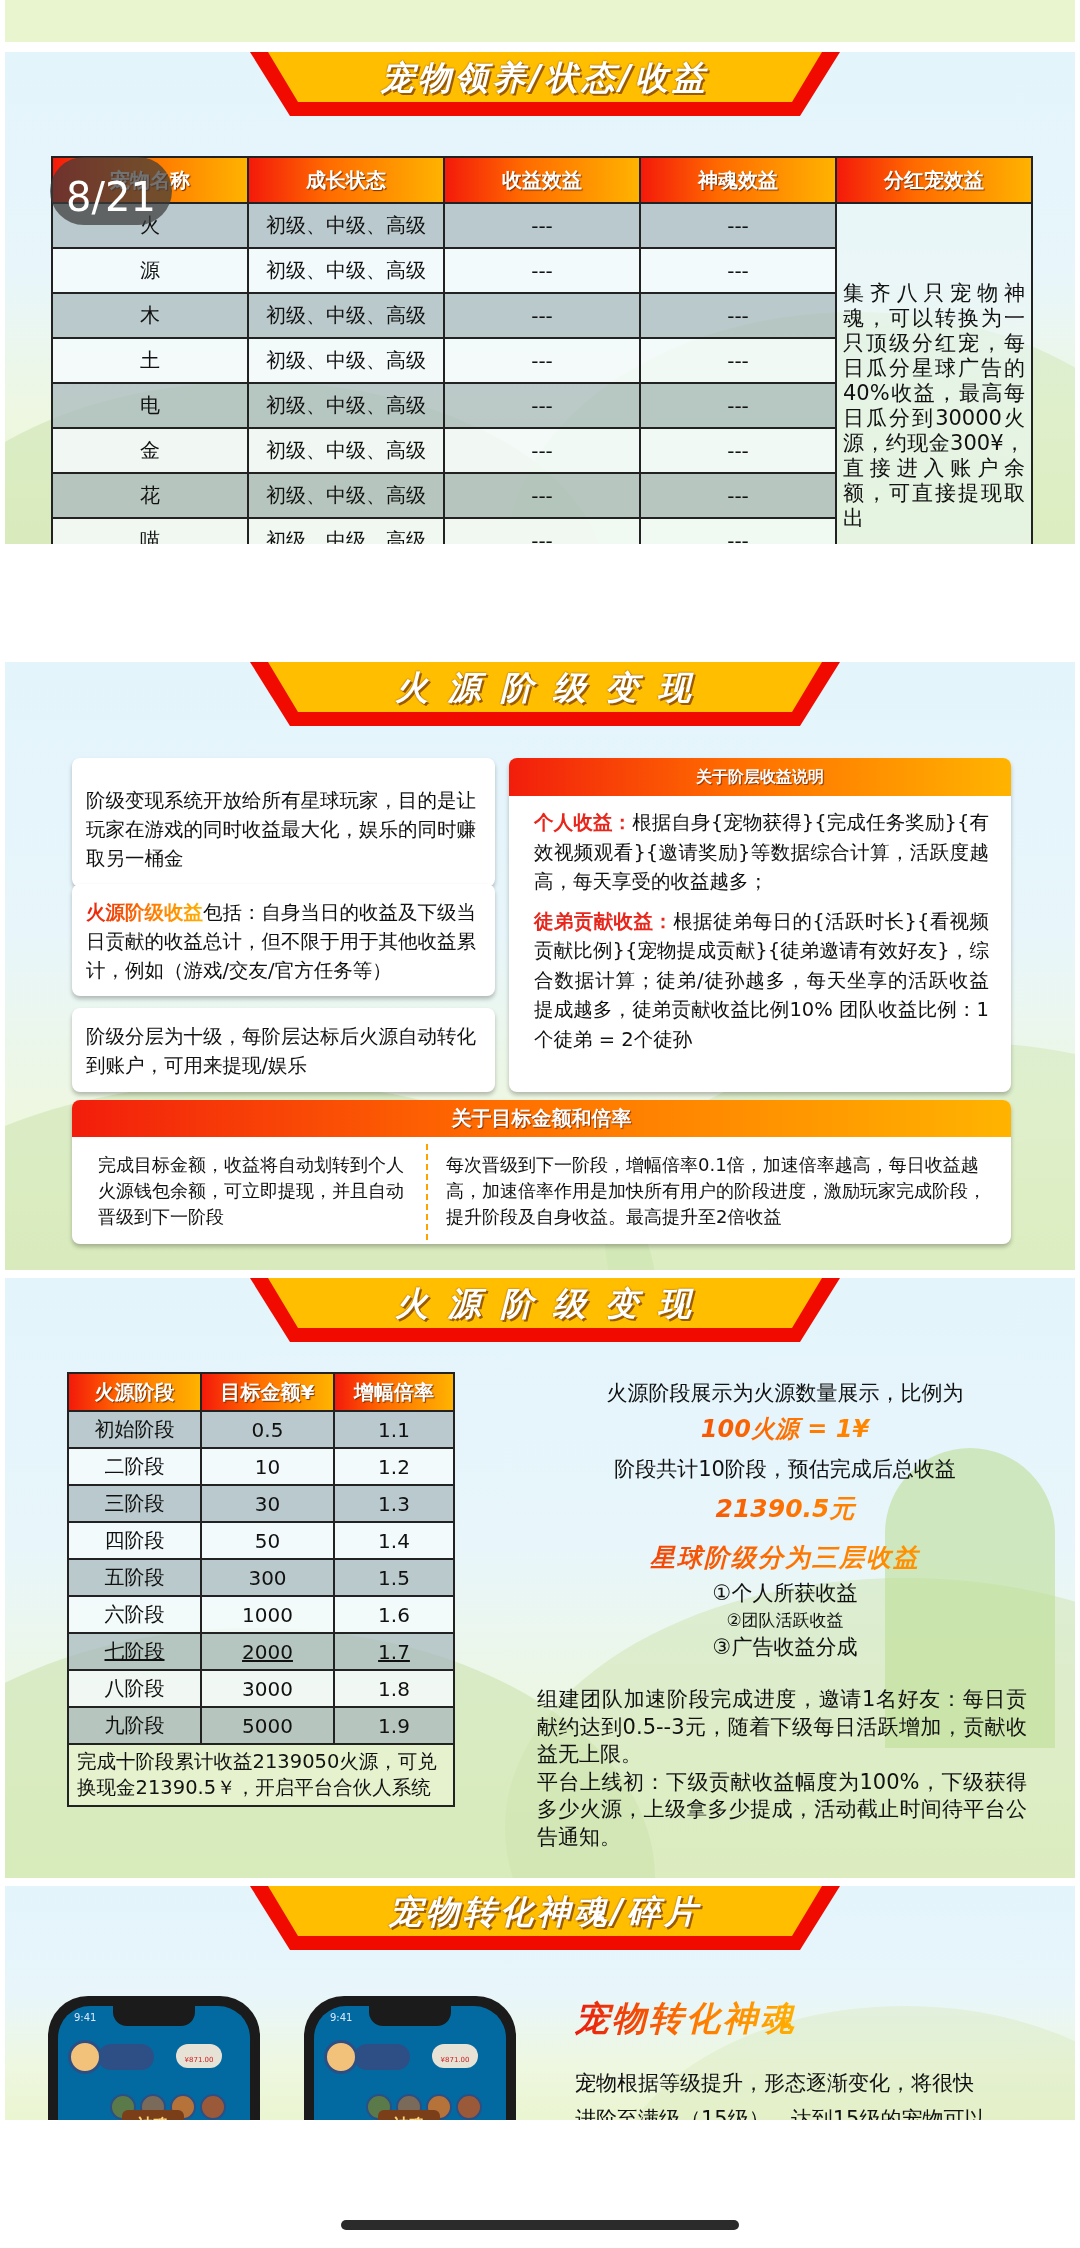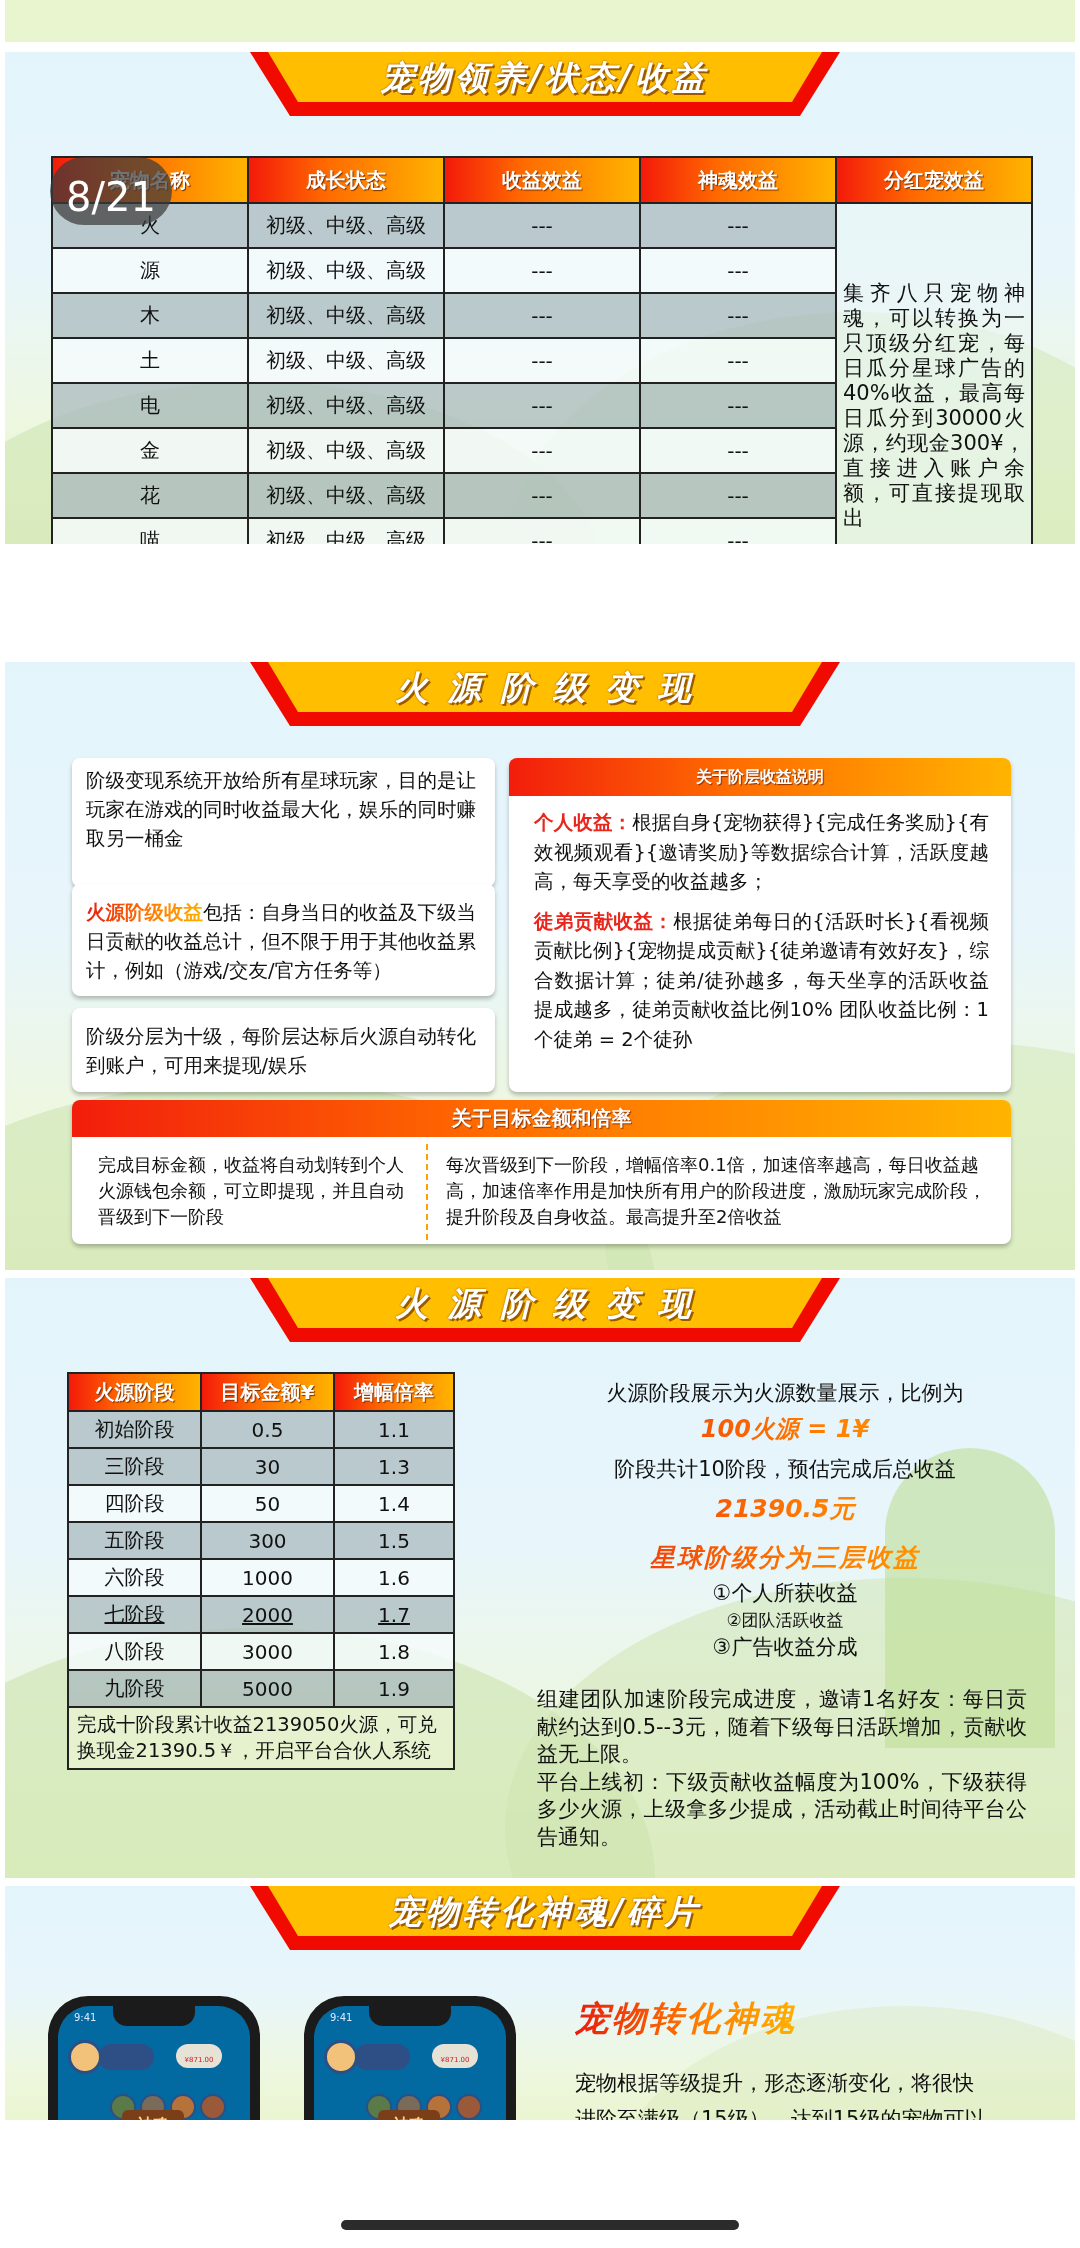--- a/index.html
+++ b/index.html
@@ -175,21 +175,21 @@
     <div class="hill" style="left:600px; top:380px; width:700px; height:400px; background:rgba(205,228,175,0.45);"></div>
 
     <div class="banner">
       <svg width="590" height="64" viewBox="0 0 590 64">
         <polygon points="0,0 590,0 550,64 40,64" fill="#f00a00"></polygon>
         <polygon points="18,0 572,0 542,50 48,50" fill="#ffbf00"></polygon>
       </svg>
       <div class="banner-text">火 源 阶 级 变 现</div>
     </div>
 
-    <div class="card" style="left:67px; top:96px; width:423px; height:129px; padding:8px 14px; font-size:19.5px; line-height:29px;">
+    <div class="card" style="left:67px; top:96px; width:423px; height:129px; padding:28px 14px; font-size:19.5px; line-height:29px;">
       <span>阶级变现系统开放给所有星球玩家，目的是让玩家在游戏的同时收益最大化，娱乐的同时赚取另一桶金</span>
     </div>
 
     <div class="card" style="left:67px; top:222px; width:423px; height:112px; padding:14px 14px; font-size:19.5px; line-height:29px;">
       <span class="red grad-text" style="font-style:normal;">火源阶级收益</span><span>包括：自身当日的收益及下级当日贡献的收益总计，但不限于用于其他收益累计，例如（游戏/交友/官方任务等）</span>
     </div>
 
     <div class="card" style="left:67px; top:346px; width:423px; height:84px; padding:14px 14px; font-size:19.5px; line-height:29px;">
       <span>阶级分层为十级，每阶层达标后火源自动转化到账户，可用来提现/娱乐</span>
     </div>
@@ -229,20 +229,25 @@
           <th style="width:133px;">火源阶段</th>
           <th style="width:133px;">目标金额¥</th>
           <th>增幅倍率</th>
         </tr>
       </thead>
       <tbody>
         <tr class="row-dark" style="height:37px;">
             <td>初始阶段</td>
             <td>0.5</td>
             <td>1.1</td>
+          </tr>
+        <tr class="row-light" style="height:37px;">
+            <td>二阶段</td>
+            <td>10</td>
+            <td>1.2</td>
           </tr>
         <tr class="row-dark" style="height:37px;">
             <td>三阶段</td>
             <td>30</td>
             <td>1.3</td>
           </tr>
         <tr class="row-light" style="height:37px;">
             <td>四阶段</td>
             <td>50</td>
             <td>1.4</td>

